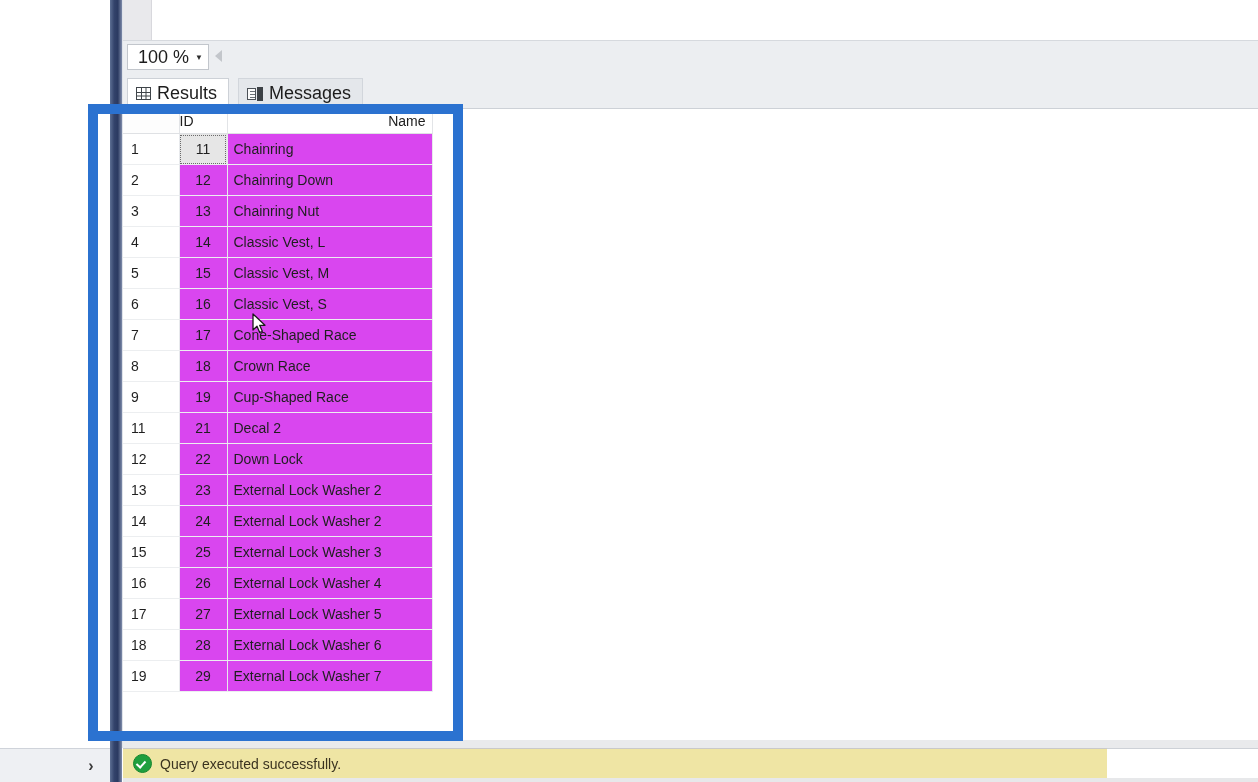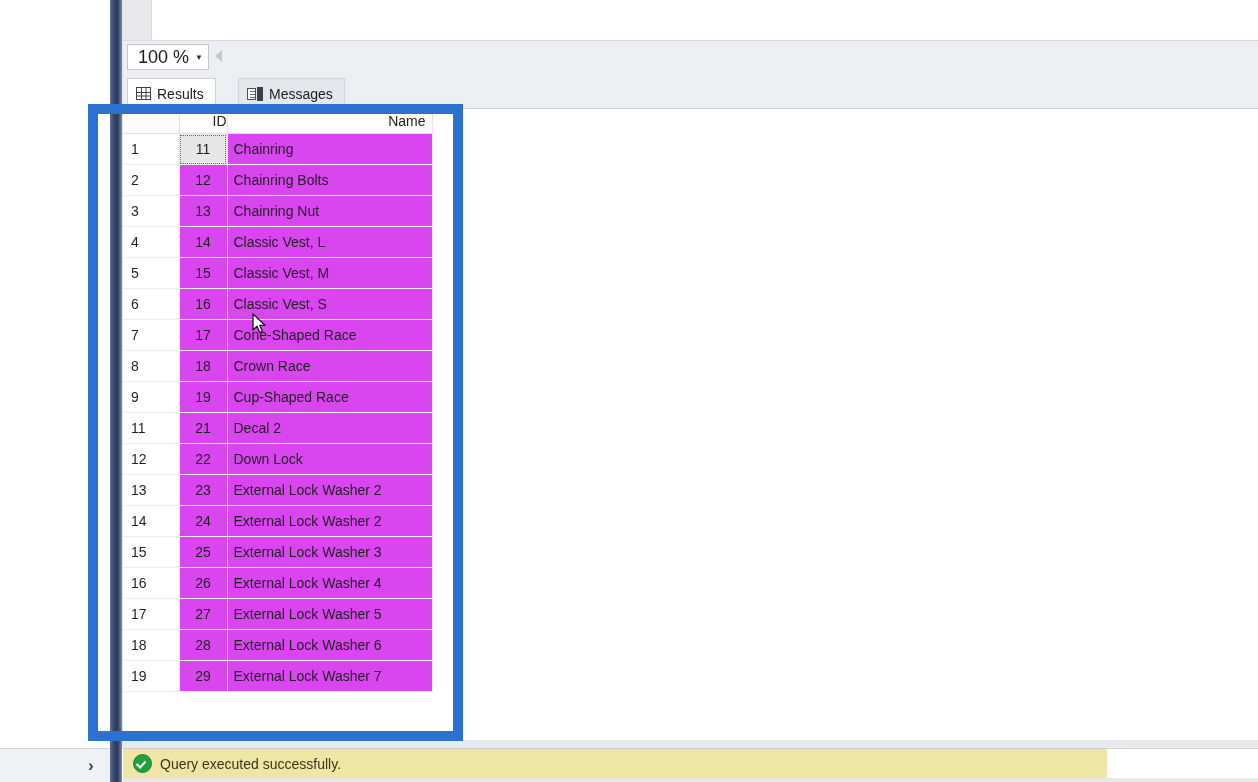--- a/index.html
+++ b/index.html
@@ -124,21 +124,21 @@
     width: 1135px; height: 35px;
     background: #eceef1;
   }
   .tab {
     position: absolute;
     top: 5px;
     height: 30px;
     display: flex;
     align-items: center;
     padding: 0 11px 0 8px;
-    font-size: 14px;
+    font-size: 18px;
     color: #1c1c1c;
     box-sizing: border-box;
   }
   .tab.active {
     background: #ffffff;
     border: 1px solid #cdd1d7;
     border-bottom: none;
   }
   .tab.inactive {
     background: #e4e7eb;
@@ -212,21 +212,21 @@
     background: #ffffff;
     border-right: 1px solid #e2e4e7;
     border-bottom: 1px solid #dfe1e4;
     padding: 0 6px;
     color: #202020;
   }
   table.results th.rownum-h {
     background: #fdfdfd;
     border-right: 1px solid #e2e4e7;
   }
-  table.results th.id-h { text-align: right; padding: 0; margin-left: 20px; }
+  table.results th.id-h { text-align: left; padding: 0; margin-left: 20px; }
   table.results td {
     height: 30px;
     border-right: 1px solid #e7e9ec;
     border-bottom: 1px solid #eceef0;
     padding: 0 6px;
     background: #d946ef;
     white-space: nowrap;
     overflow: hidden;
   }
   table.results td.rownum {
@@ -369,21 +369,21 @@
       </thead>
       <tbody>
           <tr class="focused">
             <td class="rownum">1</td>
             <td class="id">11</td>
             <td>Chainring</td>
           </tr>
           <tr>
             <td class="rownum">2</td>
             <td class="id">12</td>
-            <td>Chainring Bolts</td>
+            <td>Chainring Down</td>
           </tr>
           <tr>
             <td class="rownum">3</td>
             <td class="id">13</td>
             <td>Chainring Nut</td>
           </tr>
           <tr>
             <td class="rownum">4</td>
             <td class="id">14</td>
             <td>Classic Vest, L</td>

